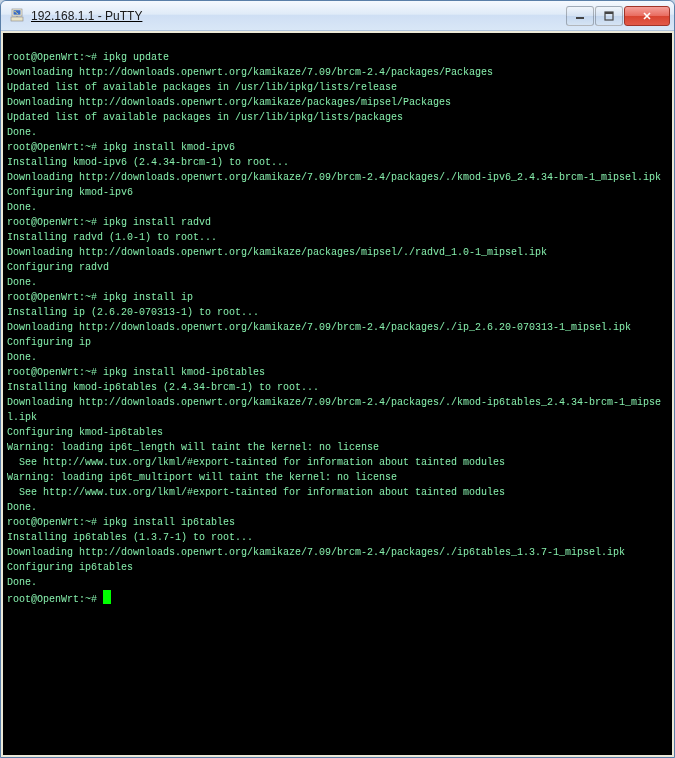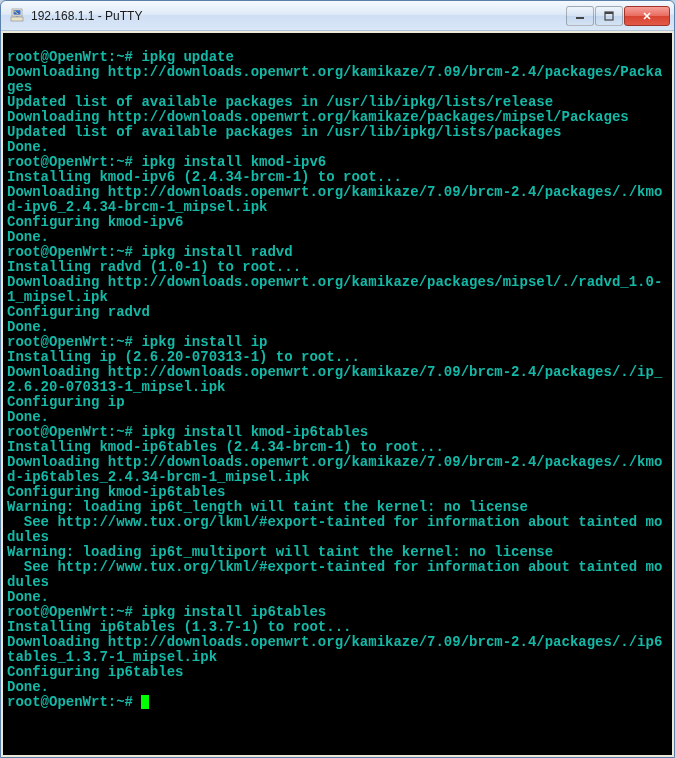--- a/index.html
+++ b/index.html
@@ -25,20 +25,21 @@
       box-shadow: 0 0 8px rgba(0,0,0,0.3);
     }
     .titlebar {
       height: 30px;
       background: linear-gradient(to bottom, #f5f9fe 0%, #e0ebf8 45%, #cfdff4 50%, #d9e7f7 100%);
       border-radius: 6px 6px 0 0;
       display: flex;
       align-items: center;
       padding: 0 4px 0 8px;
       border-bottom: 1px solid #b0c4de;
+      text-decoration: underline;
     }
     .app-icon {
       width: 16px;
       height: 16px;
       margin-right: 6px;
       display: flex;
       align-items: center;
       justify-content: center;
     }
     .app-icon svg {
@@ -105,26 +106,25 @@
       border: 1px solid #a0a0a0;
       border-radius: 2px;
     }
     .terminal::-webkit-scrollbar-button {
       height: 17px;
       background: #e8e8e8;
       border: 1px solid #a0a0a0;
     }
     .term-content {
       font-family: "Courier New", monospace;
-      font-size: 14px;
+      font-size: 10px;
       line-height: 15px;
-      color: #14b8a6;
+      color: #86efac;
       white-space: pre-wrap;
       word-break: break-all;
-      font-weight: bold;
     }
     .cursor {
       display: inline-block;
       width: 8px;
       height: 14px;
       background: #00ff00;
       vertical-align: text-bottom;
       margin-bottom: 1px;
     }
   </style>

